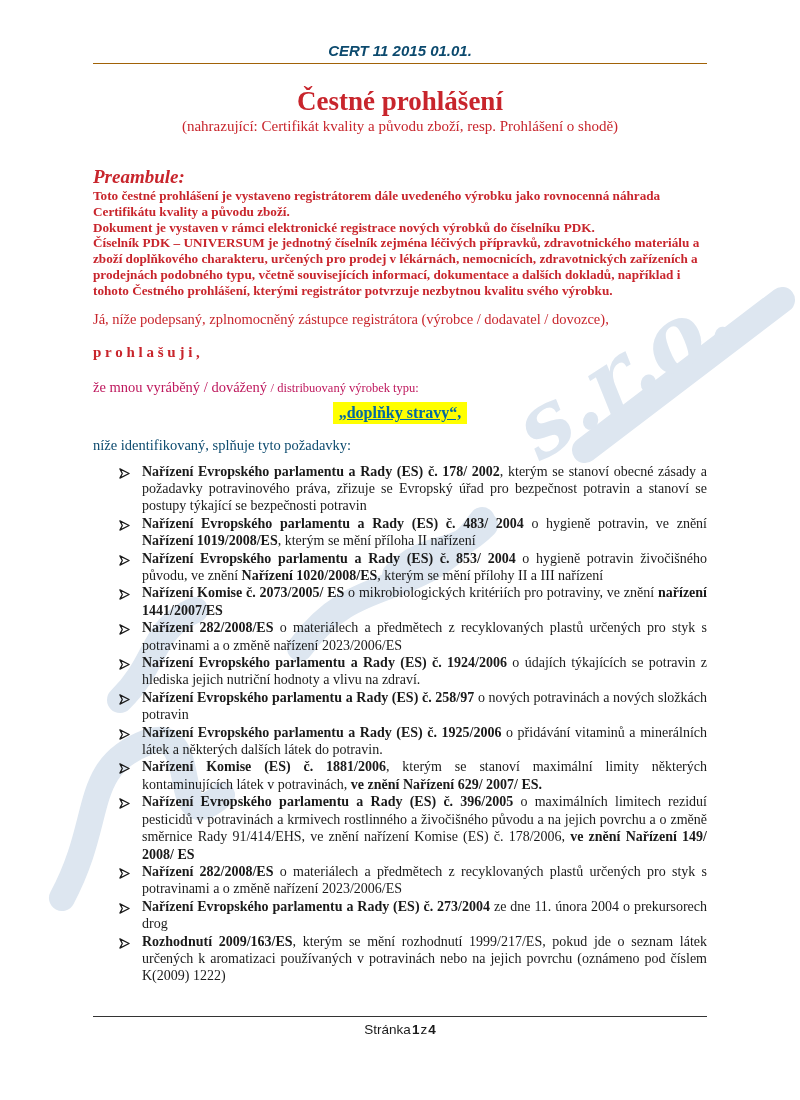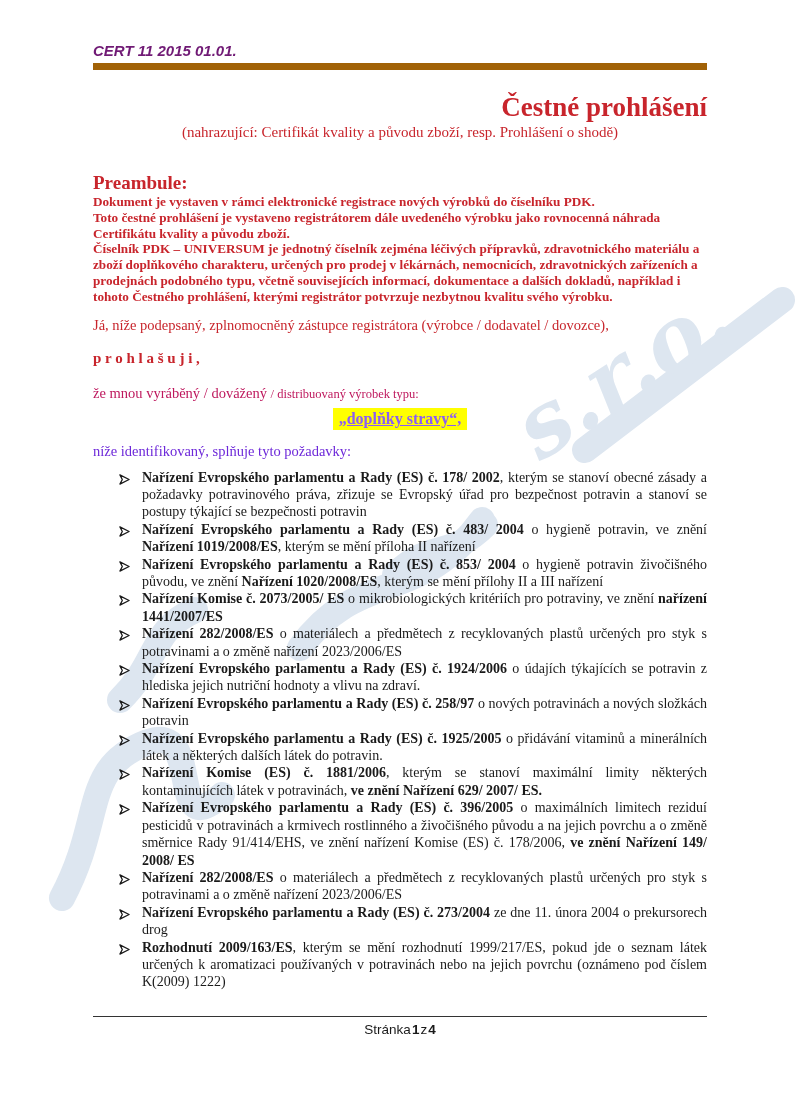--- a/index.html
+++ b/index.html
@@ -4,42 +4,42 @@
 <style>
   html,body { margin:0; padding:0; background:#ffffff; }
   .page {
     position:relative; width:800px; height:1100px; background:#ffffff;
     overflow:hidden; font-family:"Liberation Serif", serif; color:#1a1a1a;
   }
   
   .watermark { position:absolute; left:0; top:0; z-index:0; pointer-events:none; }
   
   .content { position:relative; z-index:1; padding:42px 93px 0 93px; }
-  .hdr-row { text-align:left; font-family:"Liberation Sans", sans-serif;
-             font-style:italic; font-weight:600; font-size:15px; color:#701a75;
-             border-bottom:7px solid #a16207; padding-bottom:4px; }
-  .doc-title { margin-top:22px; text-align:right; font-size:27px; line-height:30px;
+  .hdr-row { text-align:center; font-family:"Liberation Sans", sans-serif;
+             font-style:italic; font-weight:600; font-size:15px; color:#0c4a6e;
+             border-bottom:1px solid #a16207; padding-bottom:4px; }
+  .doc-title { margin-top:22px; text-align:center; font-size:27px; line-height:30px;
                font-weight:bold; color:#c8252c; }
   .doc-subtitle { text-align:center; font-size:15px; line-height:20px;
                   font-weight:normal; color:#c8252c; }
   .preambule-heading { margin-top:30px; font-size:19px; line-height:22px;
-                       font-weight:bold; color:#c8252c; }
+                       font-weight:bold; color:#c8252c;font-style:italic; }
   .preambule-par { font-size:13.2px; line-height:15.8px; font-weight:bold;
                    color:#c8252c; }
   .decl-intro { margin-top:11px; text-align:left; font-size:14.5px;
                 line-height:18px; color:#c8252c; }
   .decl-verb { margin-top:15px; font-size:15px; line-height:19px;
                font-weight:bold; color:#c8252c; }
   .product-line { margin-top:16px; font-size:14.5px; line-height:18px; color:#be185d; }
   .product-line .small { font-size:12.5px; }
   .product-type-row { margin-top:5px; text-align:center; }
-  .product-type { display:inline-block; background:#ffff00; color:#8b5cf6;
+  .product-type { display:inline-block; background:#ffff00; color:#0369a1;
                   font-size:16px; line-height:20px; font-weight:bold;
                   text-decoration:underline; padding:1px 6px; }
-  .req-intro { margin-top:12px; font-size:14.5px; line-height:18px; color:#6d28d9; }
+  .req-intro { margin-top:12px; font-size:14.5px; line-height:18px; color:#0c4a6e; }
   .req-list { margin-top:9px; margin-left:26px; }
   .req-item { display:flex; font-size:14px; line-height:17.4px; color:#1a1a1a; }
   .req-item .bullet { flex:0 0 14px; margin-right:9px; padding-top:3px; }
   .req-item .req-text { flex:1; text-align:justify; }
   .req-item .req-text b { font-weight:bold; }
   
   .footer { position:absolute; left:93px; right:93px; top:1016px; z-index:1;
             border-top:1.5px solid #333; padding-top:5px;
             font-family:"Liberation Sans", sans-serif; font-size:13.5px; color:#1a1a1a; }
   .footer-row { display:flex; justify-content:center; gap:1px; }
@@ -64,22 +64,22 @@
   <div class="content">
 
     <div class="hdr-row">
       <span>CERT 11 2015 01.01.</span>
     </div>
 
     <div class="doc-title">Čestné prohlášení</div>
     <div class="doc-subtitle">(nahrazující: Certifikát kvality a původu zboží, resp. Prohlášení o shodě)</div>
 
     <div class="preambule-heading">Preambule:</div>
+    <div class="preambule-par">Toto čestné prohlášení je vystaveno registrátorem dále uvedeného výrobku jako rovnocenná náhrada Certifikátu kvality a původu zboží.</div>
     <div class="preambule-par">Dokument je vystaven v rámci elektronické registrace nových výrobků do číselníku PDK.</div>
-    <div class="preambule-par">Toto čestné prohlášení je vystaveno registrátorem dále uvedeného výrobku jako rovnocenná náhrada Certifikátu kvality a původu zboží.</div>
     <div class="preambule-par">Číselník PDK – UNIVERSUM je jednotný číselník zejména léčivých přípravků, zdravotnického materiálu a zboží doplňkového charakteru, určených pro prodej v lékárnách, nemocnicích, zdravotnických zařízeních a prodejnách podobného typu, včetně souvisejících informací, dokumentace a dalších dokladů, například i tohoto Čestného prohlášení, kterými registrátor potvrzuje nezbytnou kvalitu svého výrobku.</div>
 
     <div class="decl-intro">Já, níže podepsaný, zplnomocněný zástupce registrátora (výrobce / dodavatel / dovozce),</div>
     <div class="decl-verb">p r o h l a š u j i ,</div>
 
     <div class="product-line">
       <span>že mnou vyráběný / dovážený</span>
       <span class="small">/ distribuovaný výrobek typu:</span>
     </div>
 
@@ -129,21 +129,21 @@
         <div class="req-item">
           <span class="bullet"><svg width="11" height="11" viewBox="0 0 12 12">
               <path d="M1 1 L11 6 L1 11 L3.6 6 Z" fill="none" stroke="#1a1a1a" stroke-width="1.4" stroke-linejoin="round"></path>
             </svg></span>
           <span class="req-text"><b>Nařízení Evropského parlamentu a Rady (ES) č. 258/97</b><span> o nových potravinách a nových složkách potravin</span></span>
         </div>
         <div class="req-item">
           <span class="bullet"><svg width="11" height="11" viewBox="0 0 12 12">
               <path d="M1 1 L11 6 L1 11 L3.6 6 Z" fill="none" stroke="#1a1a1a" stroke-width="1.4" stroke-linejoin="round"></path>
             </svg></span>
-          <span class="req-text"><b>Nařízení Evropského parlamentu a Rady (ES) č. 1925/2005</b><span>  o přidávání vitaminů a minerálních látek a některých dalších látek do potravin.</span></span>
+          <span class="req-text"><b>Nařízení Evropského parlamentu a Rady (ES) č. 1925/2006</b><span>  o přidávání vitaminů a minerálních látek a některých dalších látek do potravin.</span></span>
         </div>
         <div class="req-item">
           <span class="bullet"><svg width="11" height="11" viewBox="0 0 12 12">
               <path d="M1 1 L11 6 L1 11 L3.6 6 Z" fill="none" stroke="#1a1a1a" stroke-width="1.4" stroke-linejoin="round"></path>
             </svg></span>
           <span class="req-text"><b>Nařízení Komise (ES) č. 1881/2006</b><span>, kterým se stanoví maximální limity některých kontaminujících látek v potravinách, </span><b>ve znění Nařízení 629/ 2007/ ES.</b></span>
         </div>
         <div class="req-item">
           <span class="bullet"><svg width="11" height="11" viewBox="0 0 12 12">
               <path d="M1 1 L11 6 L1 11 L3.6 6 Z" fill="none" stroke="#1a1a1a" stroke-width="1.4" stroke-linejoin="round"></path>

